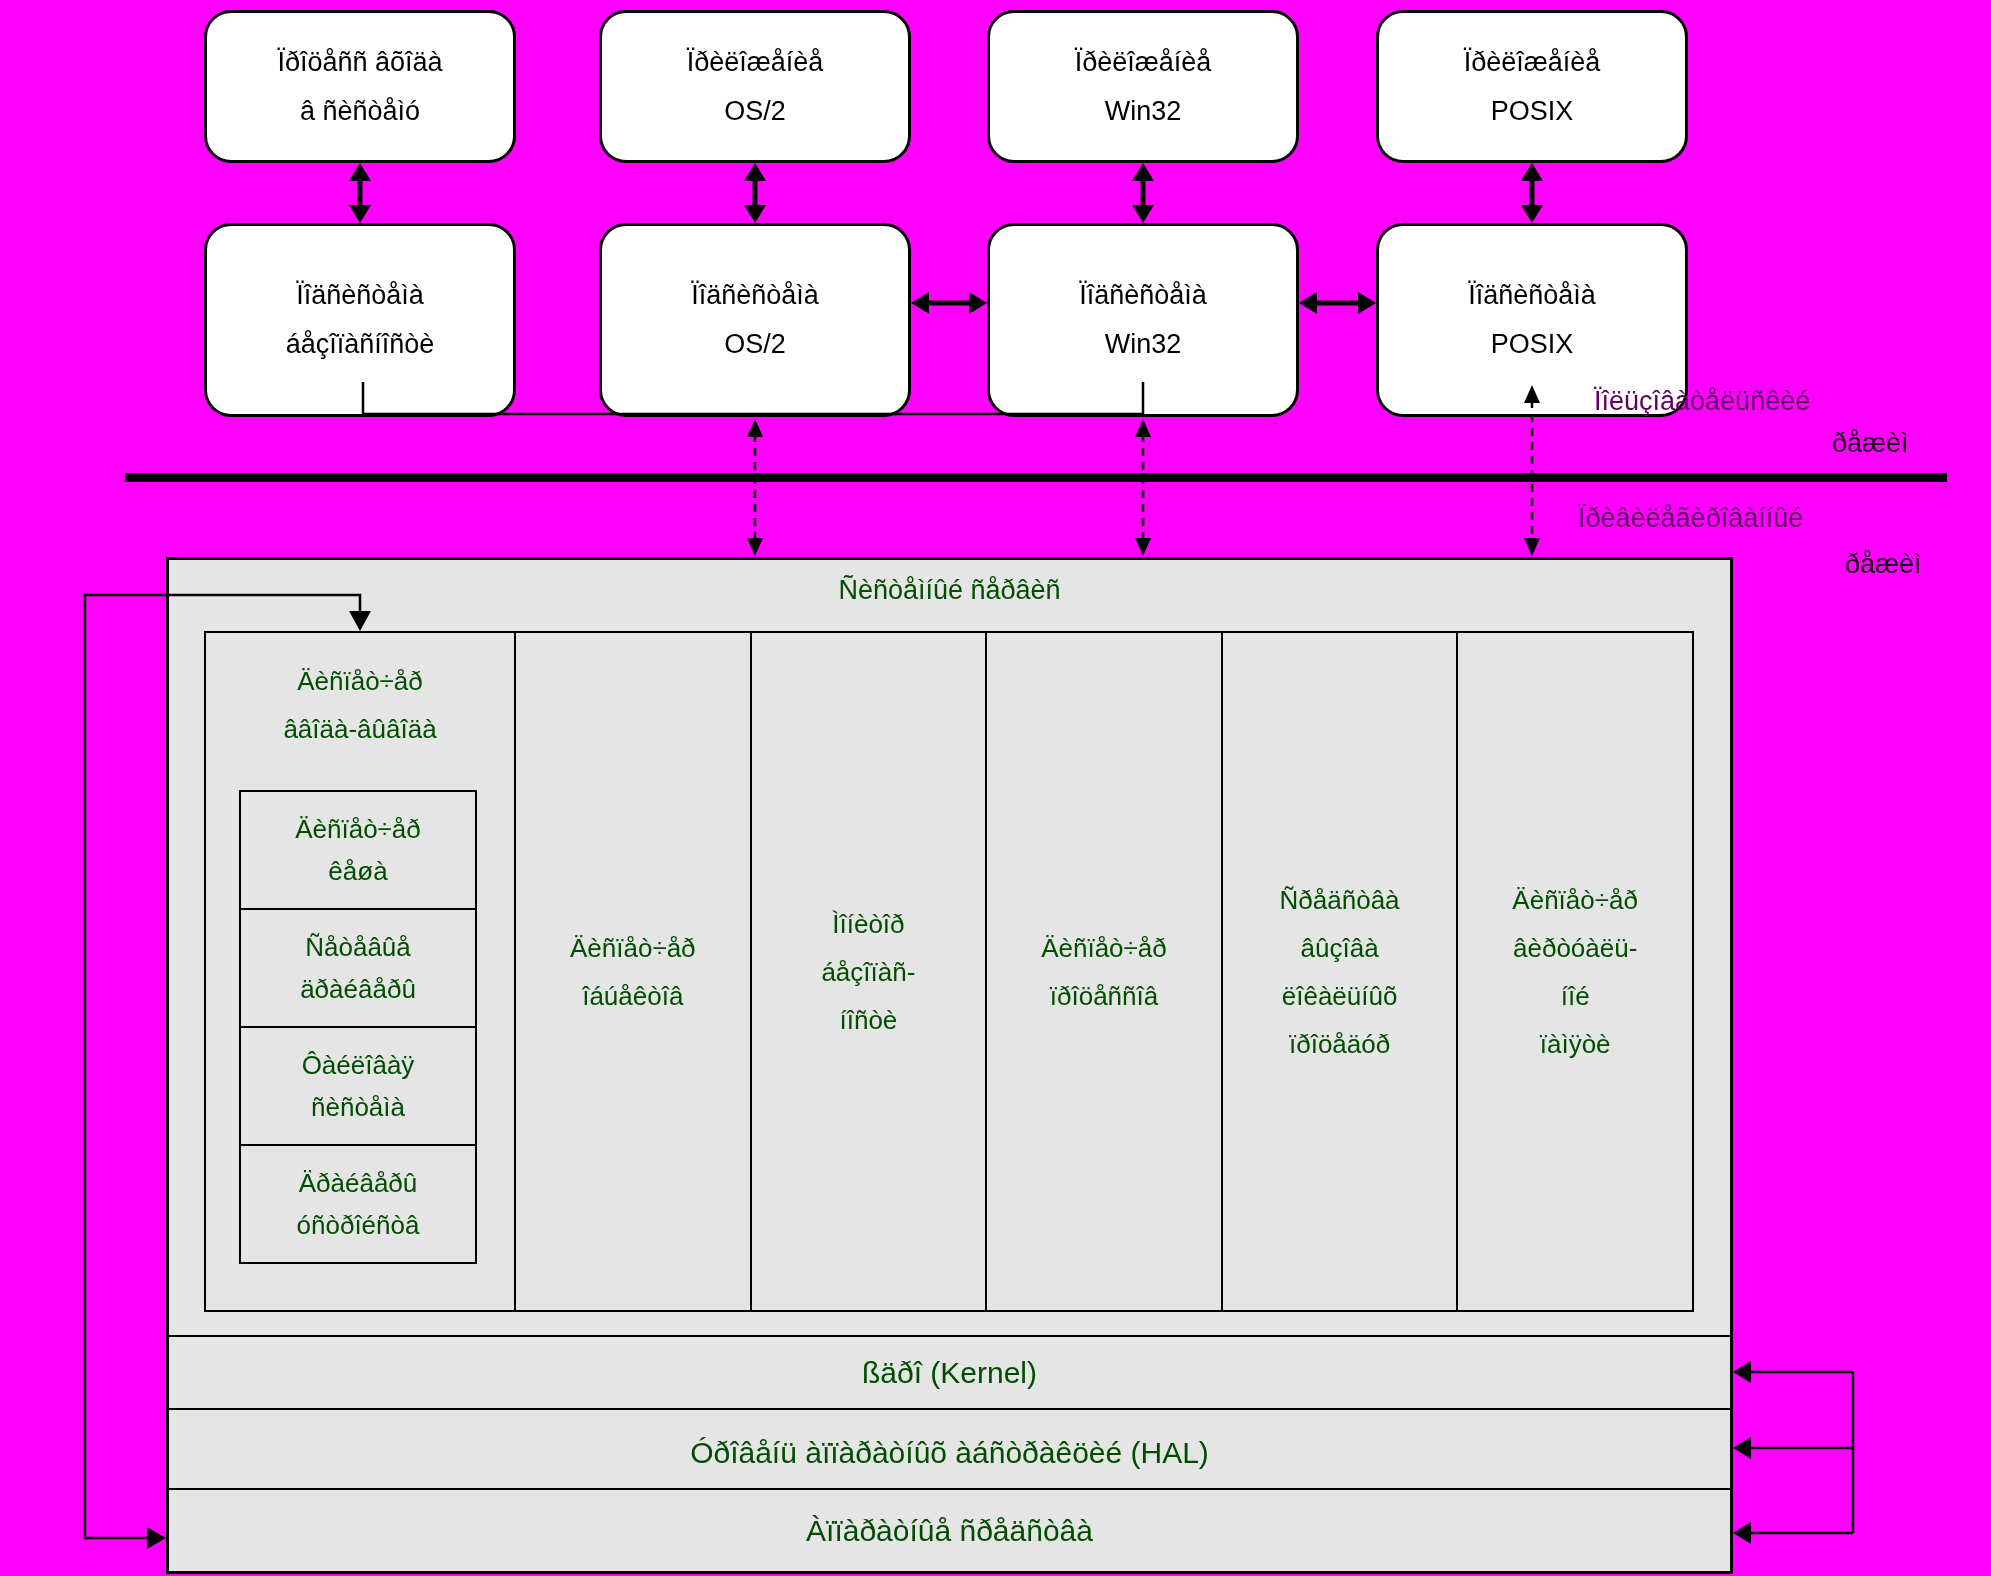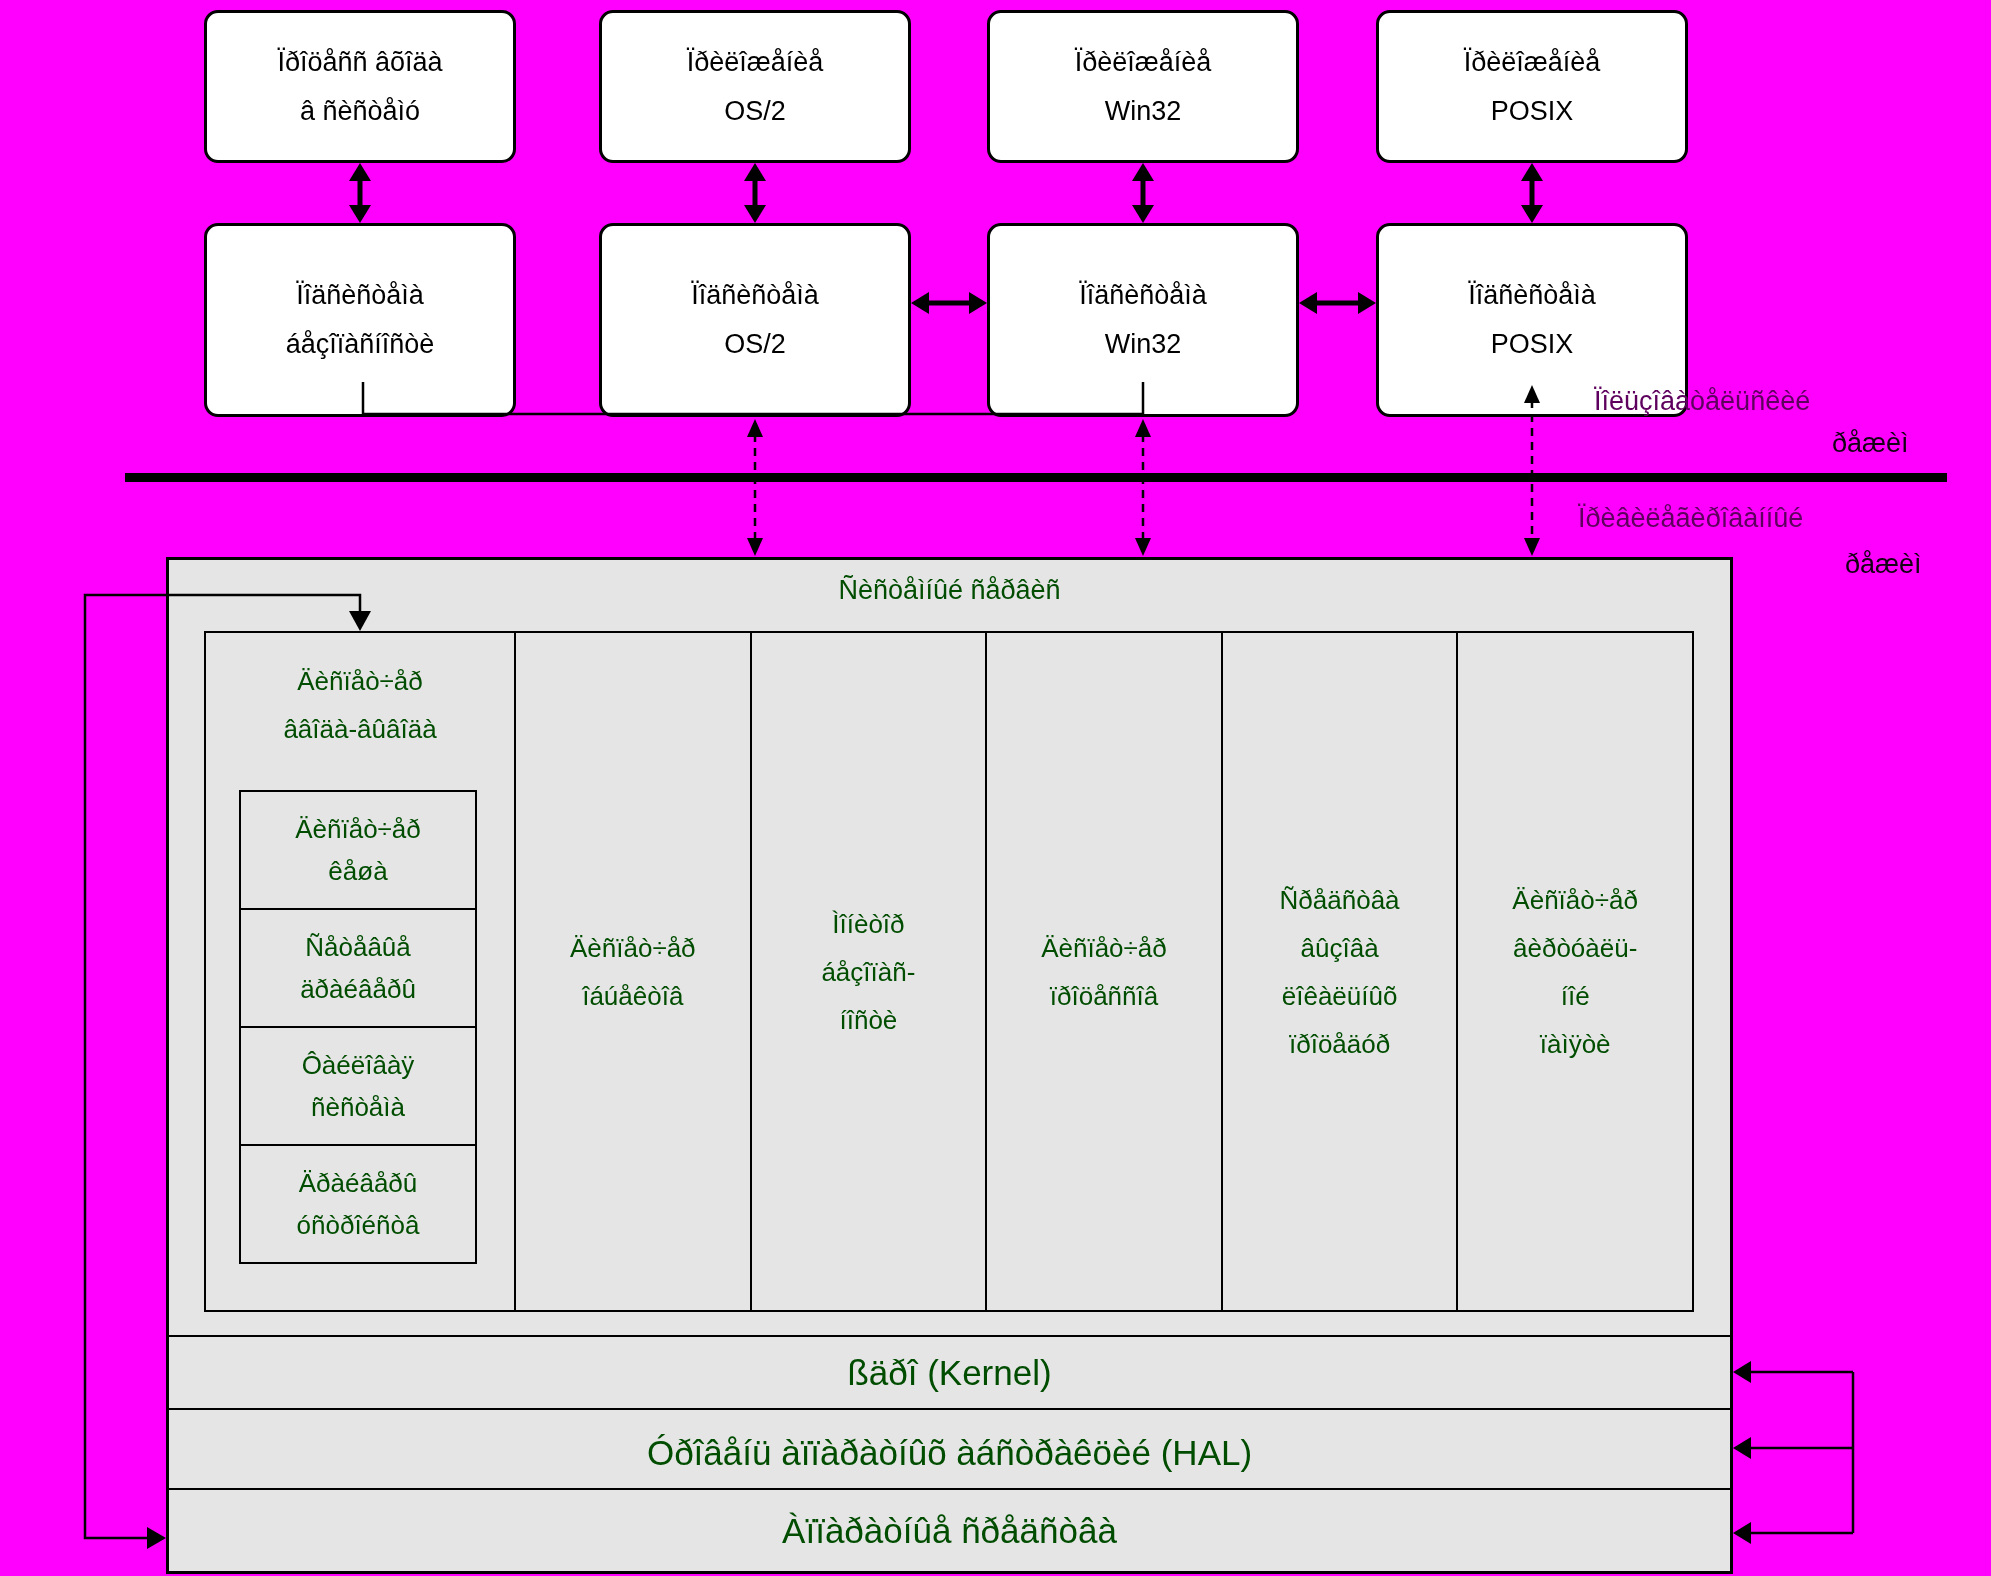--- a/index.html
+++ b/index.html
@@ -6,21 +6,21 @@
   html,body { background:#ff00ff; }
   .stage {
     position:relative; width:1991px; height:1576px;
     background:#ff00ff; overflow:hidden;
     font-family:"Liberation Sans", sans-serif;
     color:#000;
   }
   
   .rbox {
     position:absolute; width:312px; background:#ffffff;
-    border:3px solid #000; border-radius:14px;
+    border:3px solid #000; border-radius:27px;
     display:flex; flex-direction:column; align-items:center; justify-content:center;
     text-align:center; font-size:27px; line-height:49px; color:#000;
   }
   .r1 { top:10px; height:153px; }
   .r2 { top:223px; height:194px; }
   .bx1 { left:204px; } .bx2 { left:599px; } .bx3 { left:987px; } .bx4 { left:1376px; }
 
   
   .mode-label { position:absolute; font-size:27px; white-space:nowrap; }
   .mode-word { color:#5e005e; }
@@ -50,21 +50,21 @@
   }
   .iocell {
     flex:1; border-bottom:2px solid #000;
     display:flex; flex-direction:column; align-items:center; justify-content:center;
     font-size:26px; line-height:42px;
   }
   .iocell:last-child { border-bottom:none; }
 
   .bar {
     position:absolute; left:0; width:100%; border-top:2px solid #000;
-    display:flex; align-items:center; justify-content:center; font-size:35px;
+    display:flex; align-items:center; justify-content:center; font-size:30px;
   }
   .bar-kernel { top:775px; height:73px; }
   .bar-hal    { top:848px; height:88px; }
   .bar-hw     { top:928px; height:83px; }
 
   .overlay { position:absolute; left:0; top:0; pointer-events:none; }
   .ln  { stroke:#000; stroke-width:5; }
   .ln2 { stroke:#000; stroke-width:2.5; fill:none; }
   .dsh { stroke:#000; stroke-width:2.5; stroke-dasharray:8 6; fill:none; }
   .tri { fill:#000; }

